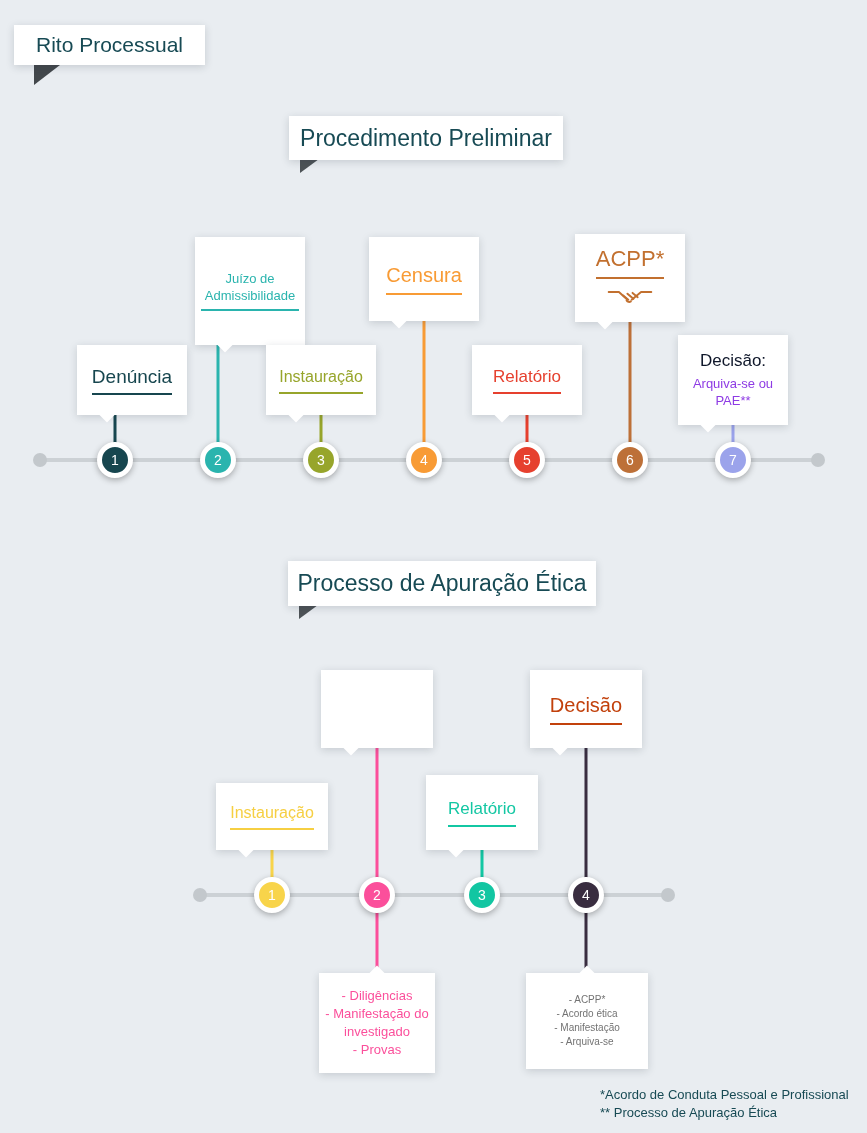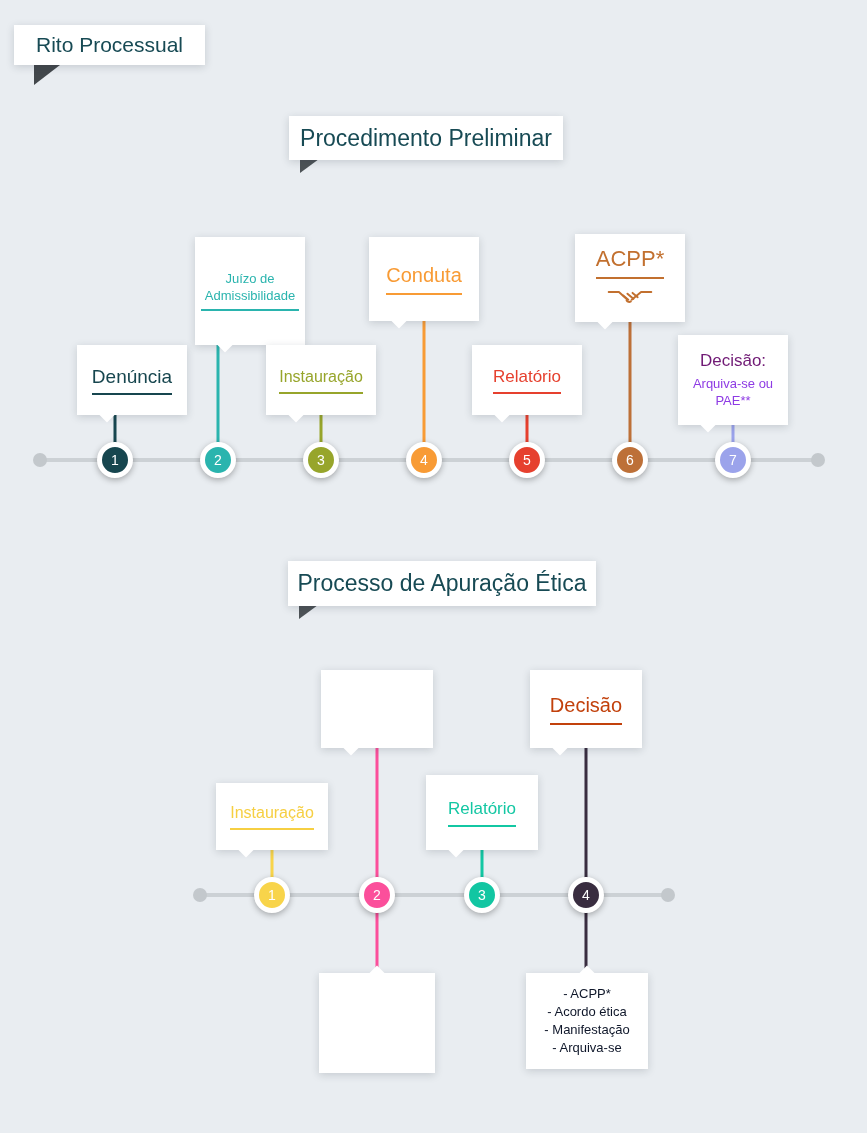--- a/index.html
+++ b/index.html
@@ -72,21 +72,21 @@
       <span class="step-label" style="color:#2ab4ae;font-size:13px;">Juízo de Admissibilidade</span>
       <i class="tail tail-down"></i>
     </div>
 
     <div class="card step-card" style="left:266px;top:345px;width:110px;height:70px;">
       <span class="step-label" style="color:#97a52b;font-size:16px;">Instauração</span>
       <i class="tail tail-down"></i>
     </div>
 
     <div class="card step-card" style="left:369px;top:237px;width:110px;height:84px;">
-      <span class="step-label" style="color:#f89b35;font-size:20px;">Conduta</span>
+      <span class="step-label" style="color:#f89b35;font-size:20px;">Censura</span>
       <i class="tail tail-down"></i>
     </div>
 
     <div class="card step-card" style="left:472px;top:345px;width:110px;height:70px;">
       <span class="step-label" style="color:#e6402e;font-size:17px;">Relatório</span>
       <i class="tail tail-down"></i>
     </div>
 
     <div class="card step-card" style="left:575px;top:234px;width:110px;height:88px;">
       <span class="step-label" style="color:#c2702f;font-size:22px;">ACPP*</span>
@@ -97,21 +97,21 @@
           <path d="M19 12 l6 5"></path>
           <path d="M24 10 l7 6"></path>
           <path d="M30 9 l6 5"></path>
           <path d="M23 18 a3.5 3.5 0 0 0 5 1"></path>
         </g>
       </svg>
       <i class="tail tail-down"></i>
     </div>
 
     <div class="card step-card" style="left:678px;top:335px;width:110px;height:90px;">
-      <span class="step-label nounder" style="color:#701a75;font-size:17px;">Decisão:</span>
+      <span class="step-label nounder" style="color:#0f172a;font-size:17px;">Decisão:</span>
       <span class="sub-label" style="color:#8e3be4;font-size:13px;">Arquiva-se ou PAE**</span>
       <i class="tail tail-down"></i>
     </div>
 
     <div class="node" style="left:115px;top:460px;background:#17464f;">
       <span>1</span>
     </div>
     <div class="node" style="left:218px;top:460px;background:#2ab4ae;">
       <span>2</span>
     </div>
@@ -165,25 +165,30 @@
       <i class="tail tail-down"></i>
     </div>
 
     <div class="card step-card" style="left:530px;top:670px;width:112px;height:78px;">
       <span class="step-label" style="color:#c2410c;font-size:20px;">Decisão</span>
       <i class="tail tail-down"></i>
     </div>
 
     <div class="card step-card" style="left:319px;top:973px;width:116px;height:100px;">
       <i class="tail tail-up"></i>
+      <div class="details" style="color:#fb4f9b;font-size:13px;">
+        <span>- Diligências</span>
+        <span>- Manifestação do investigado</span>
+        <span>- Provas</span>
+      </div>
     </div>
 
     <div class="card step-card" style="left:526px;top:973px;width:122px;height:96px;">
       <i class="tail tail-up"></i>
-      <div class="details" style="color:#0f172a;font-size:13px;">
+      <div class="details" style="color:#737373;font-size:10px;">
         <span>- ACPP*</span>
         <span>- Acordo ética</span>
         <span>- Manifestação</span>
         <span>- Arquiva-se</span>
       </div>
     </div>
 
     <div class="node" style="left:272px;top:895px;background:#f8d44a;">
       <span>1</span>
     </div>
@@ -191,14 +196,18 @@
       <span>2</span>
     </div>
     <div class="node" style="left:482px;top:895px;background:#12c6a2;">
       <span>3</span>
     </div>
     <div class="node" style="left:586px;top:895px;background:#392d40;">
       <span>4</span>
     </div>
   </div>
 
+  <div class="footnotes">
+    <span>*Acordo de Conduta Pessoal e Profissional</span>
+    <span>** Processo de Apuração Ética</span>
+  </div>
 
 </div>
 
 </body></html>

